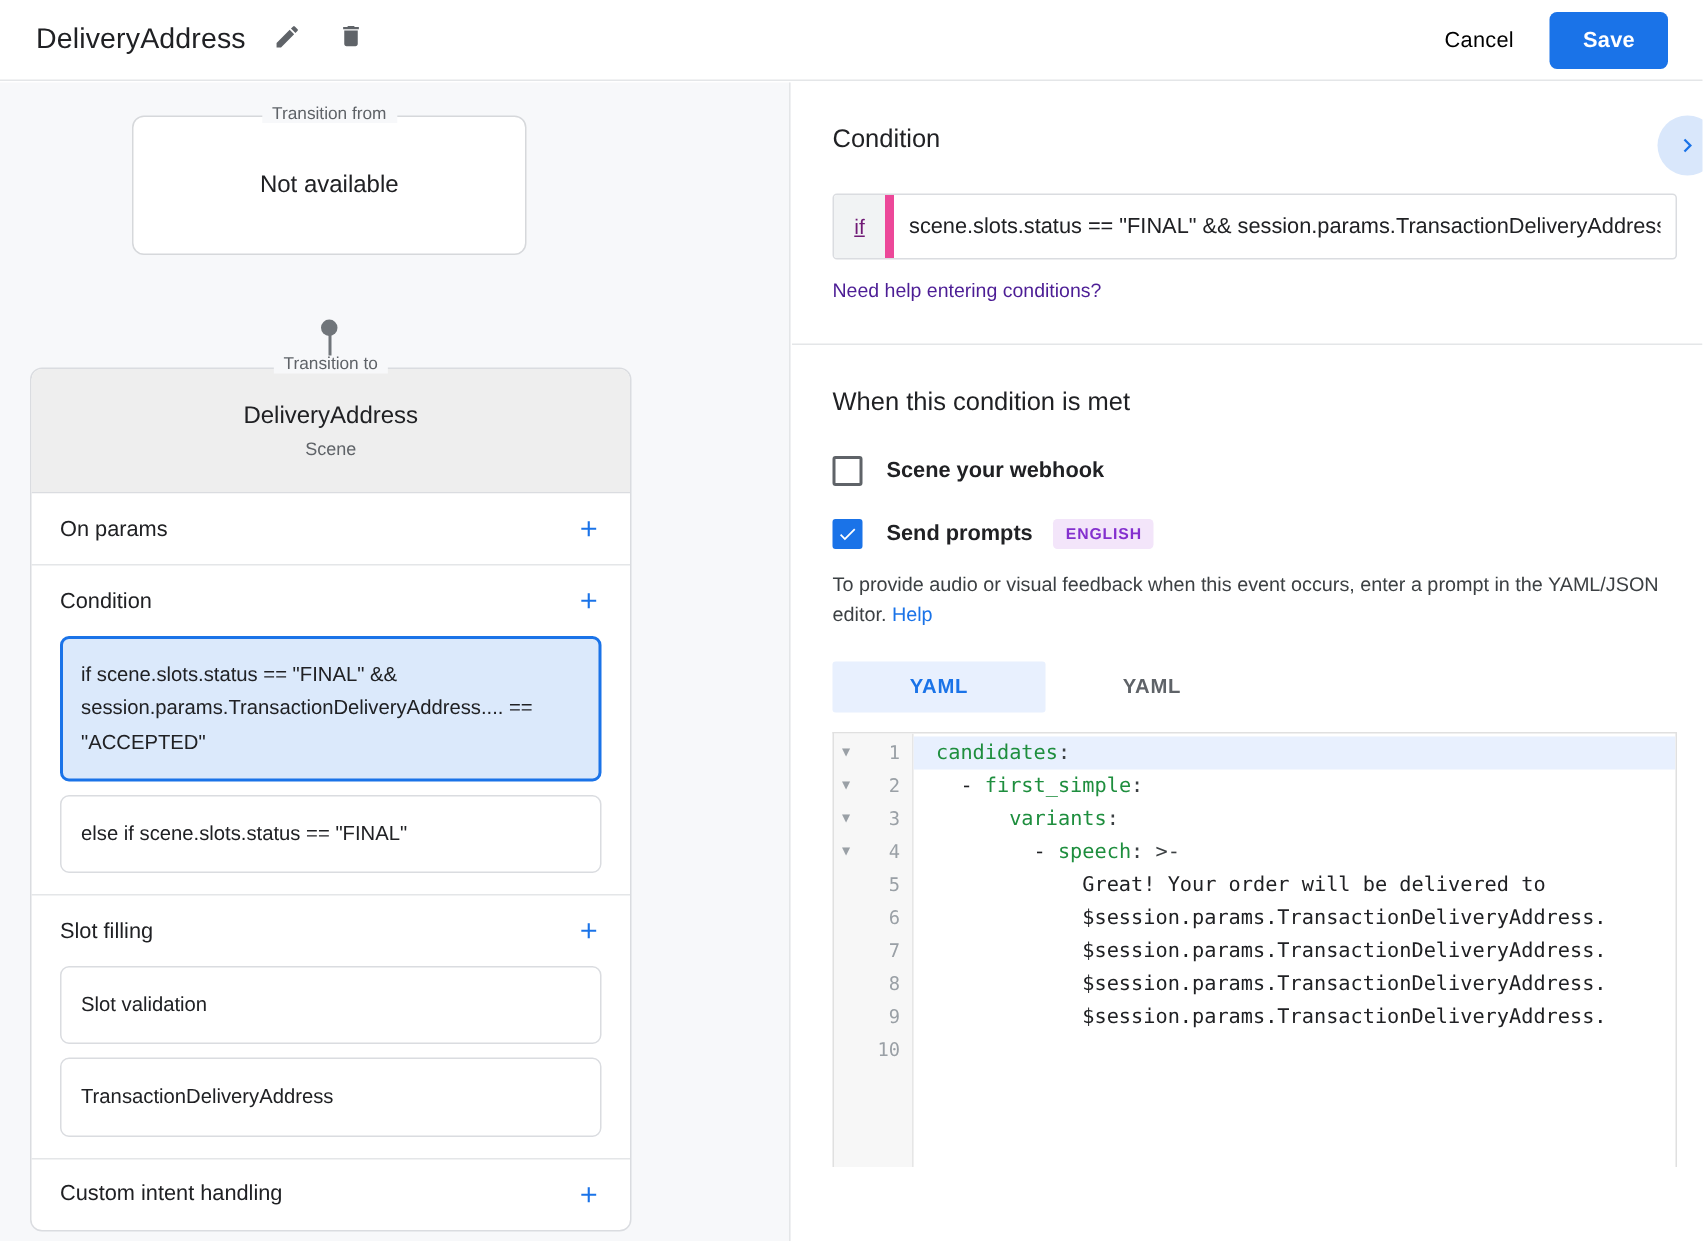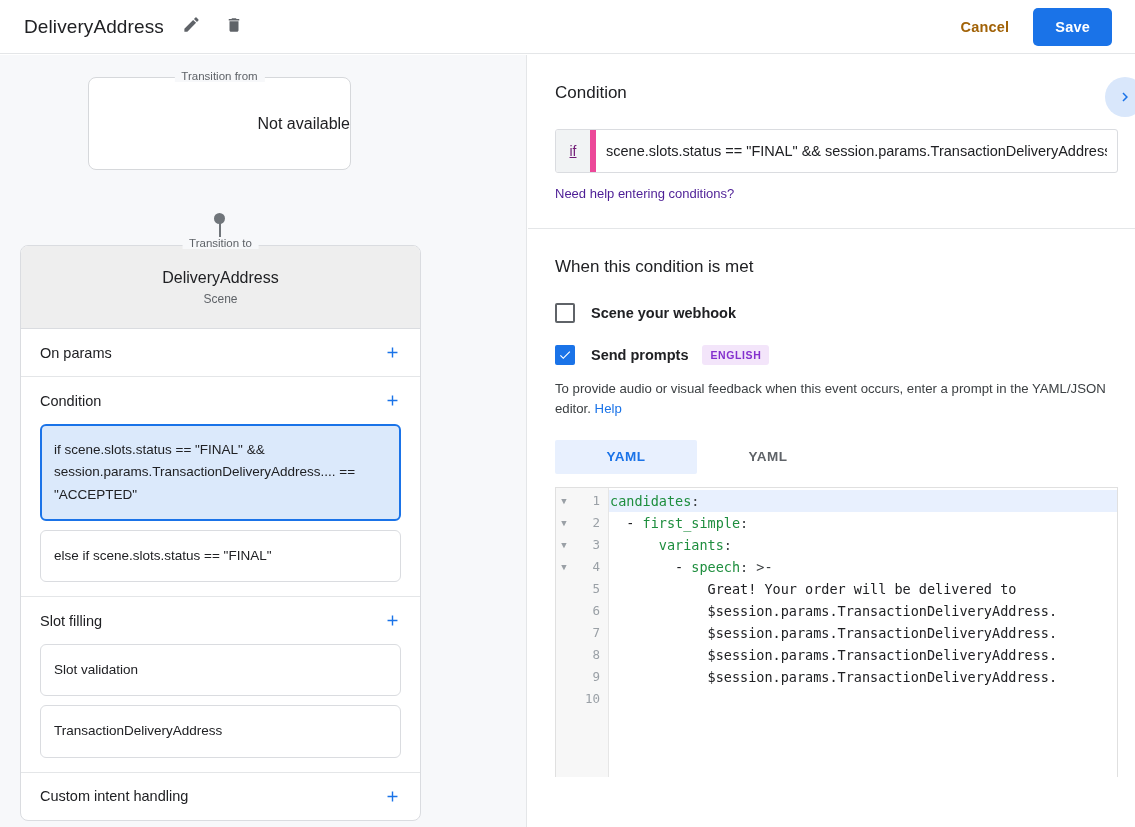--- a/index.html
+++ b/index.html
@@ -40,23 +40,23 @@
     height: 28px;
     margin-left: 14px;
     display: flex;
     align-items: center;
     justify-content: center;
     cursor: pointer;
     border-radius: 50%;
   }
   .topbar-spacer { flex: 1 1 auto; }
   .btn-cancel {
-    color: #a16207;
+    color: #000000;
     font-size: 14.5px;
-    font-weight: 700;
+    font-weight: 400;
     letter-spacing: .2px;
     padding: 8px 14px;
     border-radius: 4px;
     cursor: pointer;
     background: transparent;
     border: none;
     font-family: inherit;
   }
   .btn-save {
     margin-left: 10px;
@@ -111,21 +111,21 @@
     padding: 0 7px;
     font-size: 11.5px;
     color: #5f6368;
     white-space: nowrap;
   }
   .node-from .node-label {
     position: absolute;
     top: 50%;
     left: 0; right: 0;
     transform: translateY(-50%);
-    text-align: right;
+    text-align: center;
     font-size: 16px;
     color: #202124;
   }
   .edge-dot {
     position: absolute;
     left: 214px;
     top: 158px;
     width: 11px;
     height: 11px;
     border-radius: 50%;
@@ -418,21 +418,21 @@
   }
   .code {
     flex: 1 1 auto;
     padding-top: 2px;
     overflow: hidden;
     white-space: pre;
   }
   .cline {
     height: 22px;
     line-height: 22px;
-    padding-left: 1px;
+    padding-left: 15px;
     white-space: pre;
     color: #202124;
   }
   .cline.active { background: #e8f0fe; }
   .k { color: #1e8e3e; }
   .p { color: #3c4043; }
 </style>
 </head>
 <body>
 

